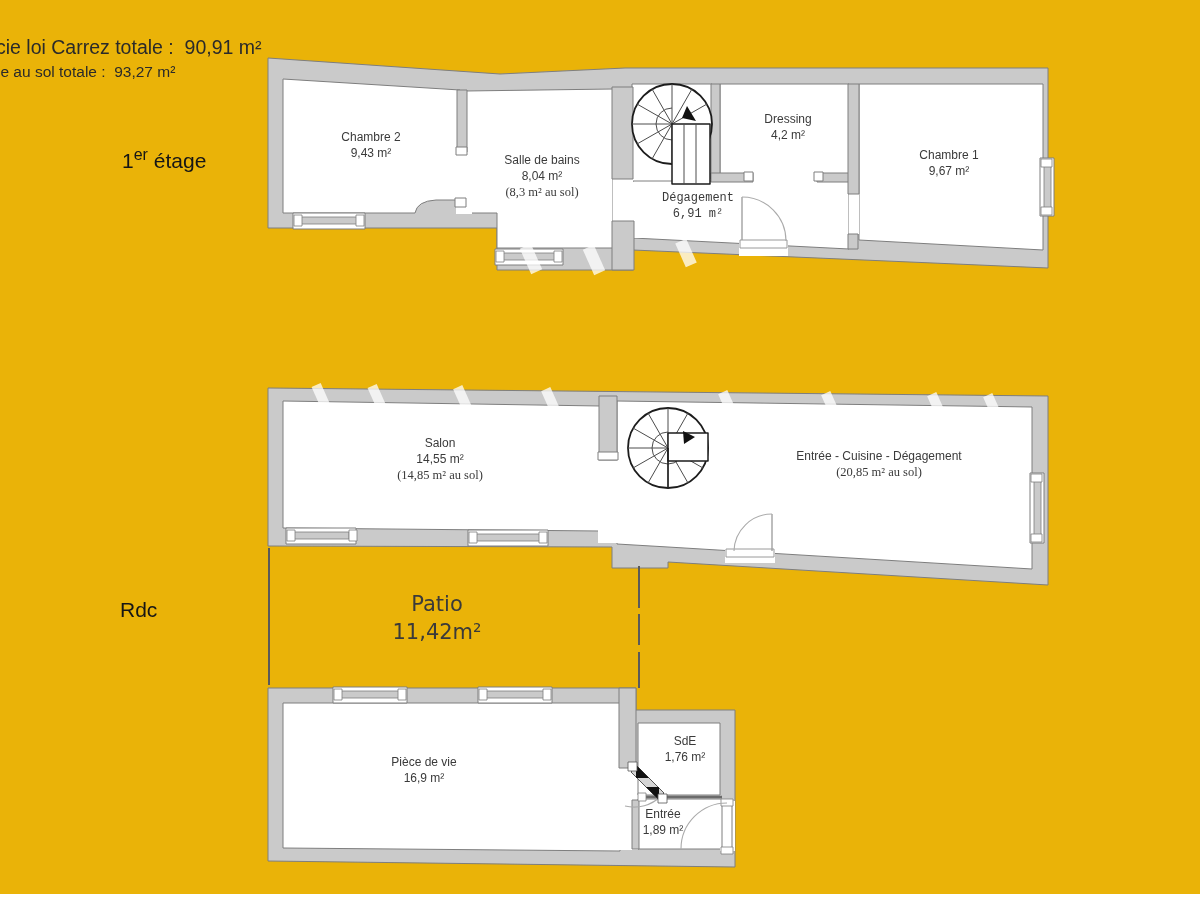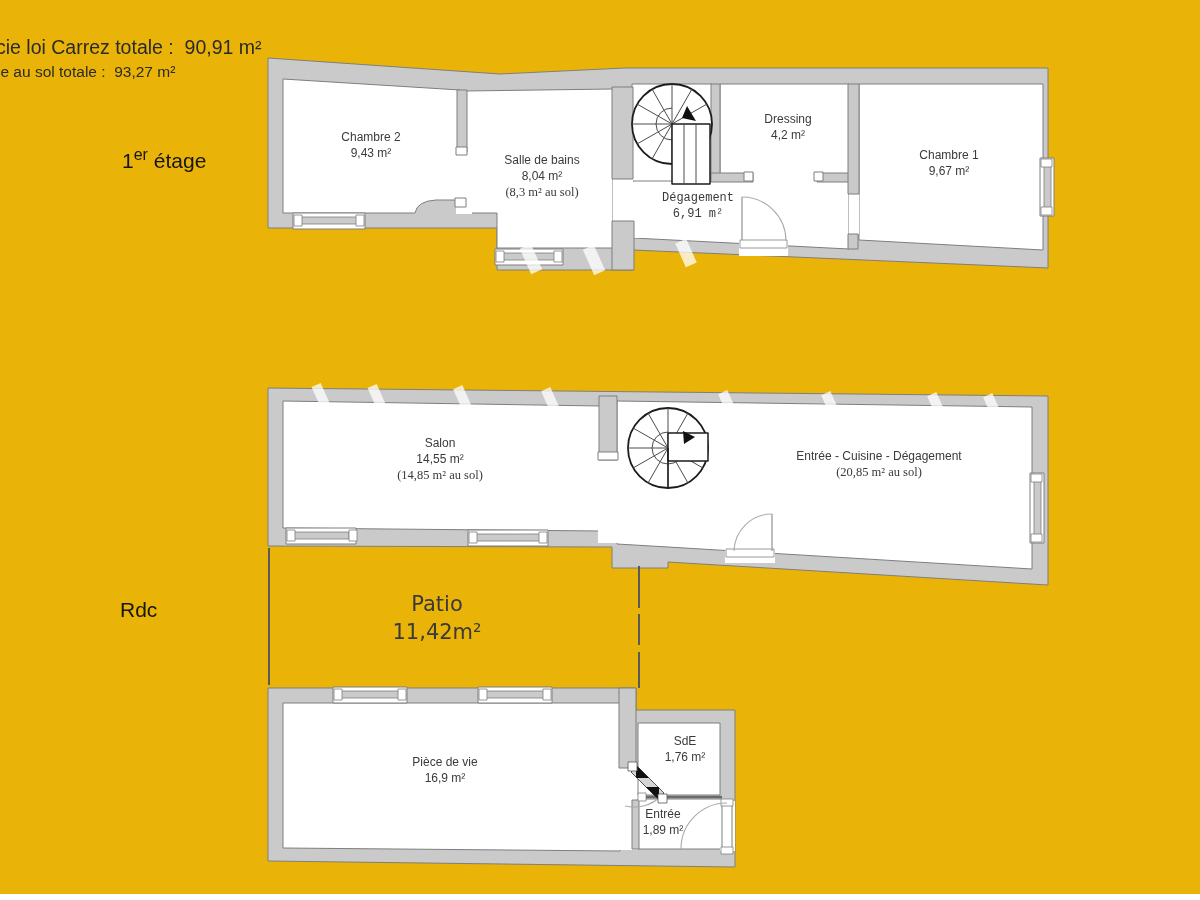--- a/index.html
+++ b/index.html
@@ -257,21 +257,21 @@
   <div class="rs">(14,85 m² au sol)</div>
 </div>
 <div class="room-label" style="left:863px;top:448px;margin-left:16px;">
   <div class="rn">Entrée - Cuisine - Dégagement</div>
   <div class="rs">(20,85 m² au sol)</div>
 </div>
 <div class="room-label patio" style="left:437px;top:590px;">
   <div class="rn">Patio</div>
   <div class="ra">11,42m²</div>
 </div>
-<div class="room-label" style="left:445px;top:754px;">
+<div class="room-label" style="left:424px;top:754px;">
   <div class="rn">Pièce de vie</div>
   <div class="ra">16,9 m²</div>
 </div>
 <div class="room-label" style="left:685px;top:733px;">
   <div class="rn">SdE</div>
   <div class="ra">1,76 m²</div>
 </div>
 <div class="room-label" style="left:663px;top:806px;">
   <div class="rn">Entrée</div>
   <div class="ra">1,89 m²</div>

